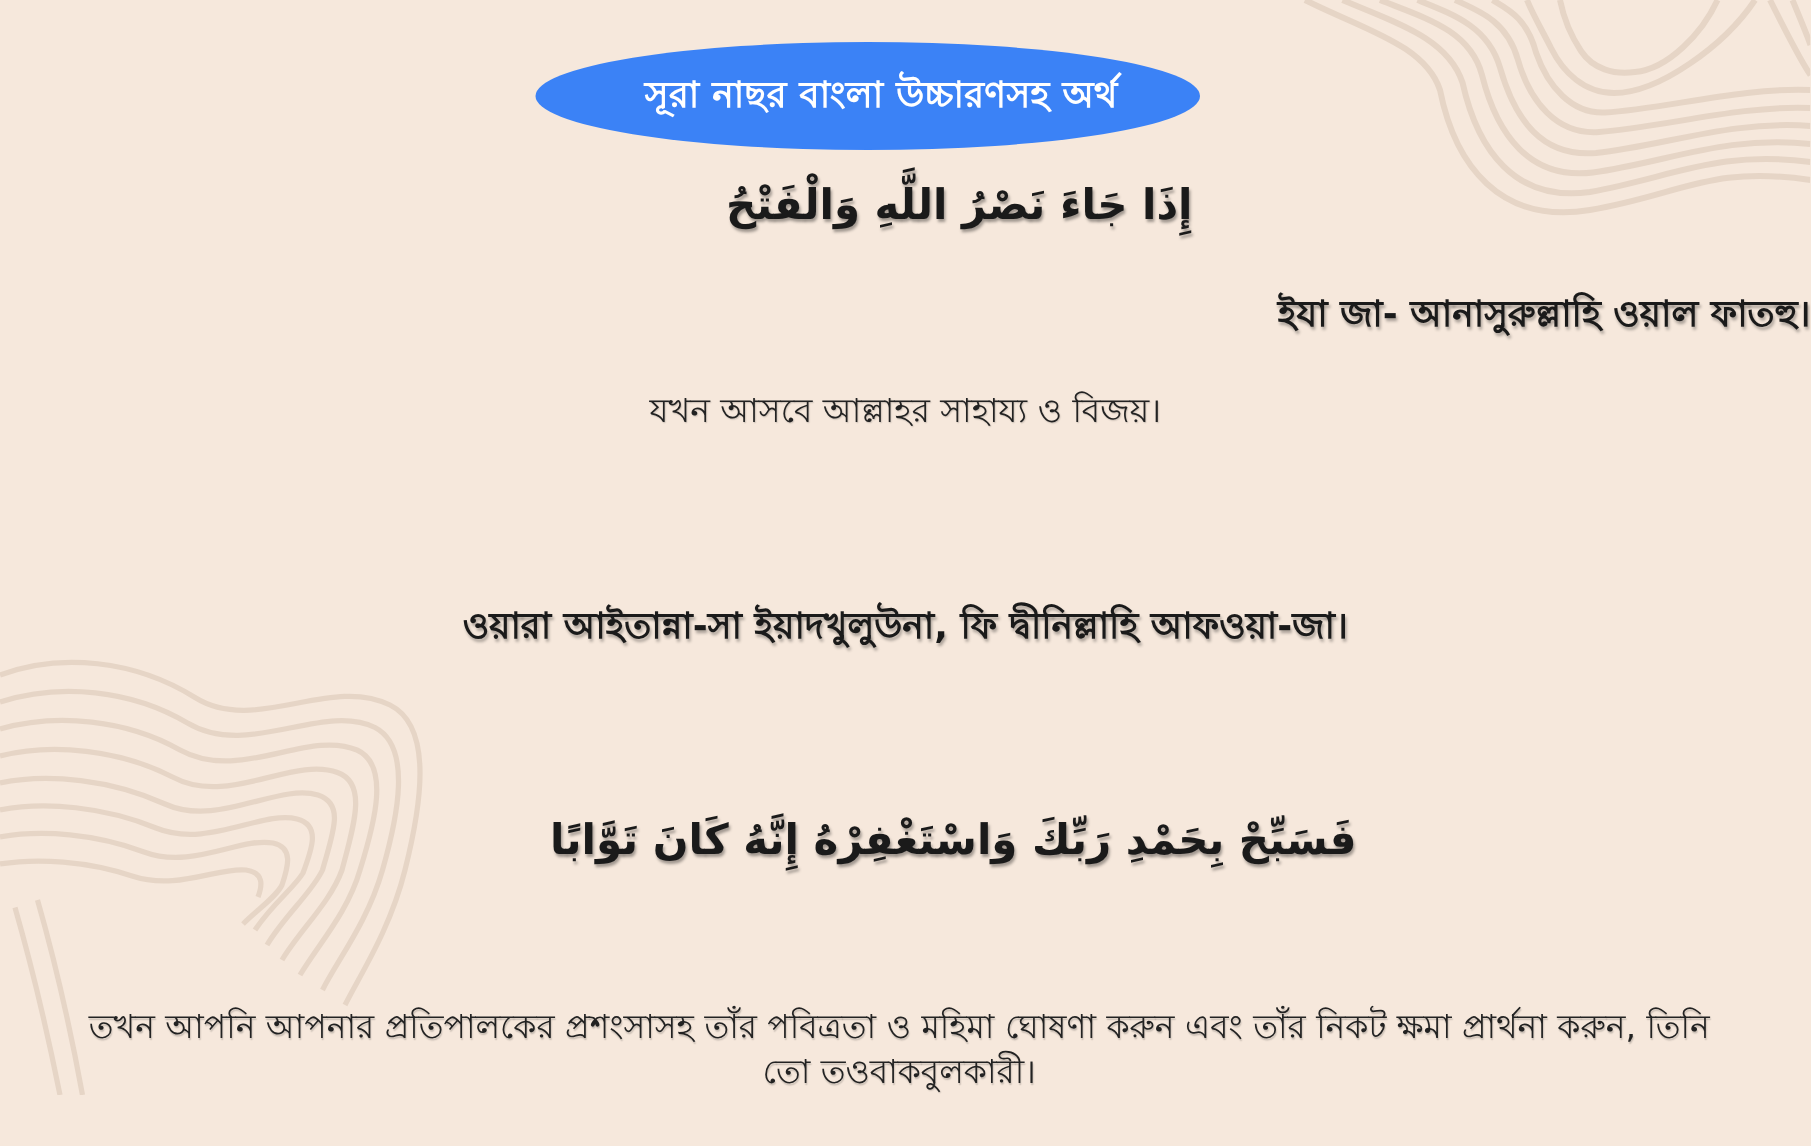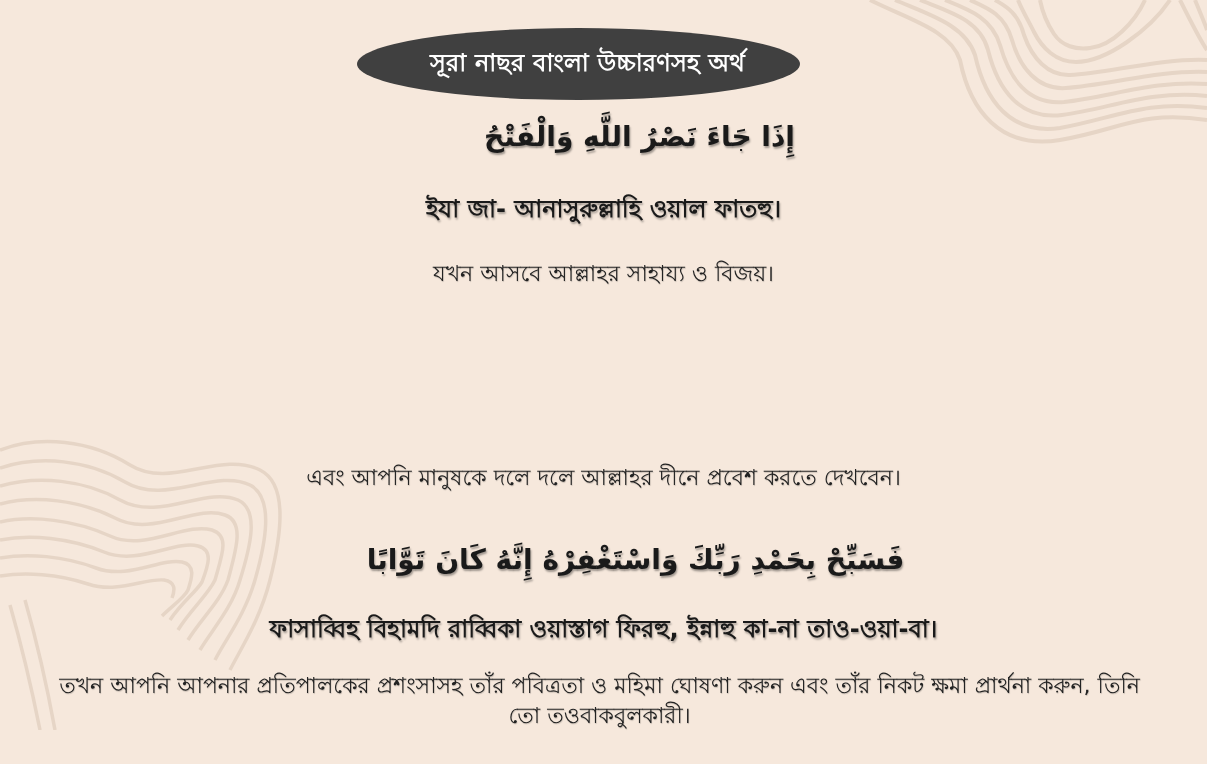--- a/index.html
+++ b/index.html
@@ -24,21 +24,21 @@
       position: absolute;
       left: 0; top: 0;
       width: 1207px; height: 764px;
     }
     .title-pill {
       position: absolute;
       left: 357px;
       top: 28px;
       width: 443px;
       height: 72px;
-      background: #404040;
+      background: #3b82f6;
       border-radius: 50%;
       display: flex;
       align-items: center;
       justify-content: center;
     }
     .title-pill span {
       color: #ffffff;
       font-size: 24px;
       font-weight: bold;
       letter-spacing: 0.2px;
@@ -114,22 +114,21 @@
   </svg>
 </div>
 
 <div class="page">
 
   <div class="title-pill">
     <span>সূরা নাছর বাংলা উচ্চারণসহ অর্থ</span>
   </div>
 
   <div class="line arabic" style="top:120px;padding-left:36px;">إِذَا جَاءَ نَصْرُ اللَّهِ وَالْفَتْحُ</div>
-  <div class="line translit" style="top:190px;">ইযা জা- আনাসুরুল্লাহি ওয়াল ফাতহু।</div>
+  <div class="line translit" style="top:190px;text-align:right;">ইযা জা- আনাসুরুল্লাহি ওয়াল ফাতহু।</div>
   <div class="line meaning" style="top:256px;">যখন আসবে আল্লাহর সাহায্য ও বিজয়।</div>
 
-  <div class="line meaning" style="top:460px;">এবং আপনি মানুষকে দলে দলে আল্লাহর দীনে প্রবেশ করতে দেখবেন।</div>
+  <div class="line translit" style="top:398px;">ওয়ারা আইতান্না-সা ইয়াদখুলুউনা, ফি দ্বীনিল্লাহি আফওয়া-জা।</div>
 
   <div class="line arabic" style="top:543px;padding-left:32px;">فَسَبِّحْ بِحَمْدِ رَبِّكَ وَاسْتَغْفِرْهُ إِنَّهُ كَانَ تَوَّابًا</div>
-  <div class="line translit" style="top:610px;">ফাসাব্বিহ বিহামদি রাব্বিকা ওয়াস্তাগ ফিরহু, ইন্নাহু কা-না তাও-ওয়া-বা।</div>
   <div class="line meaning wrap" style="top:671px;">তখন আপনি আপনার প্রতিপালকের প্রশংসাসহ তাঁর পবিত্রতা ও মহিমা ঘোষণা করুন এবং তাঁর নিকট ক্ষমা প্রার্থনা করুন, তিনি তো তওবাকবুলকারী।</div>
 
 </div>
 
 </body></html>

